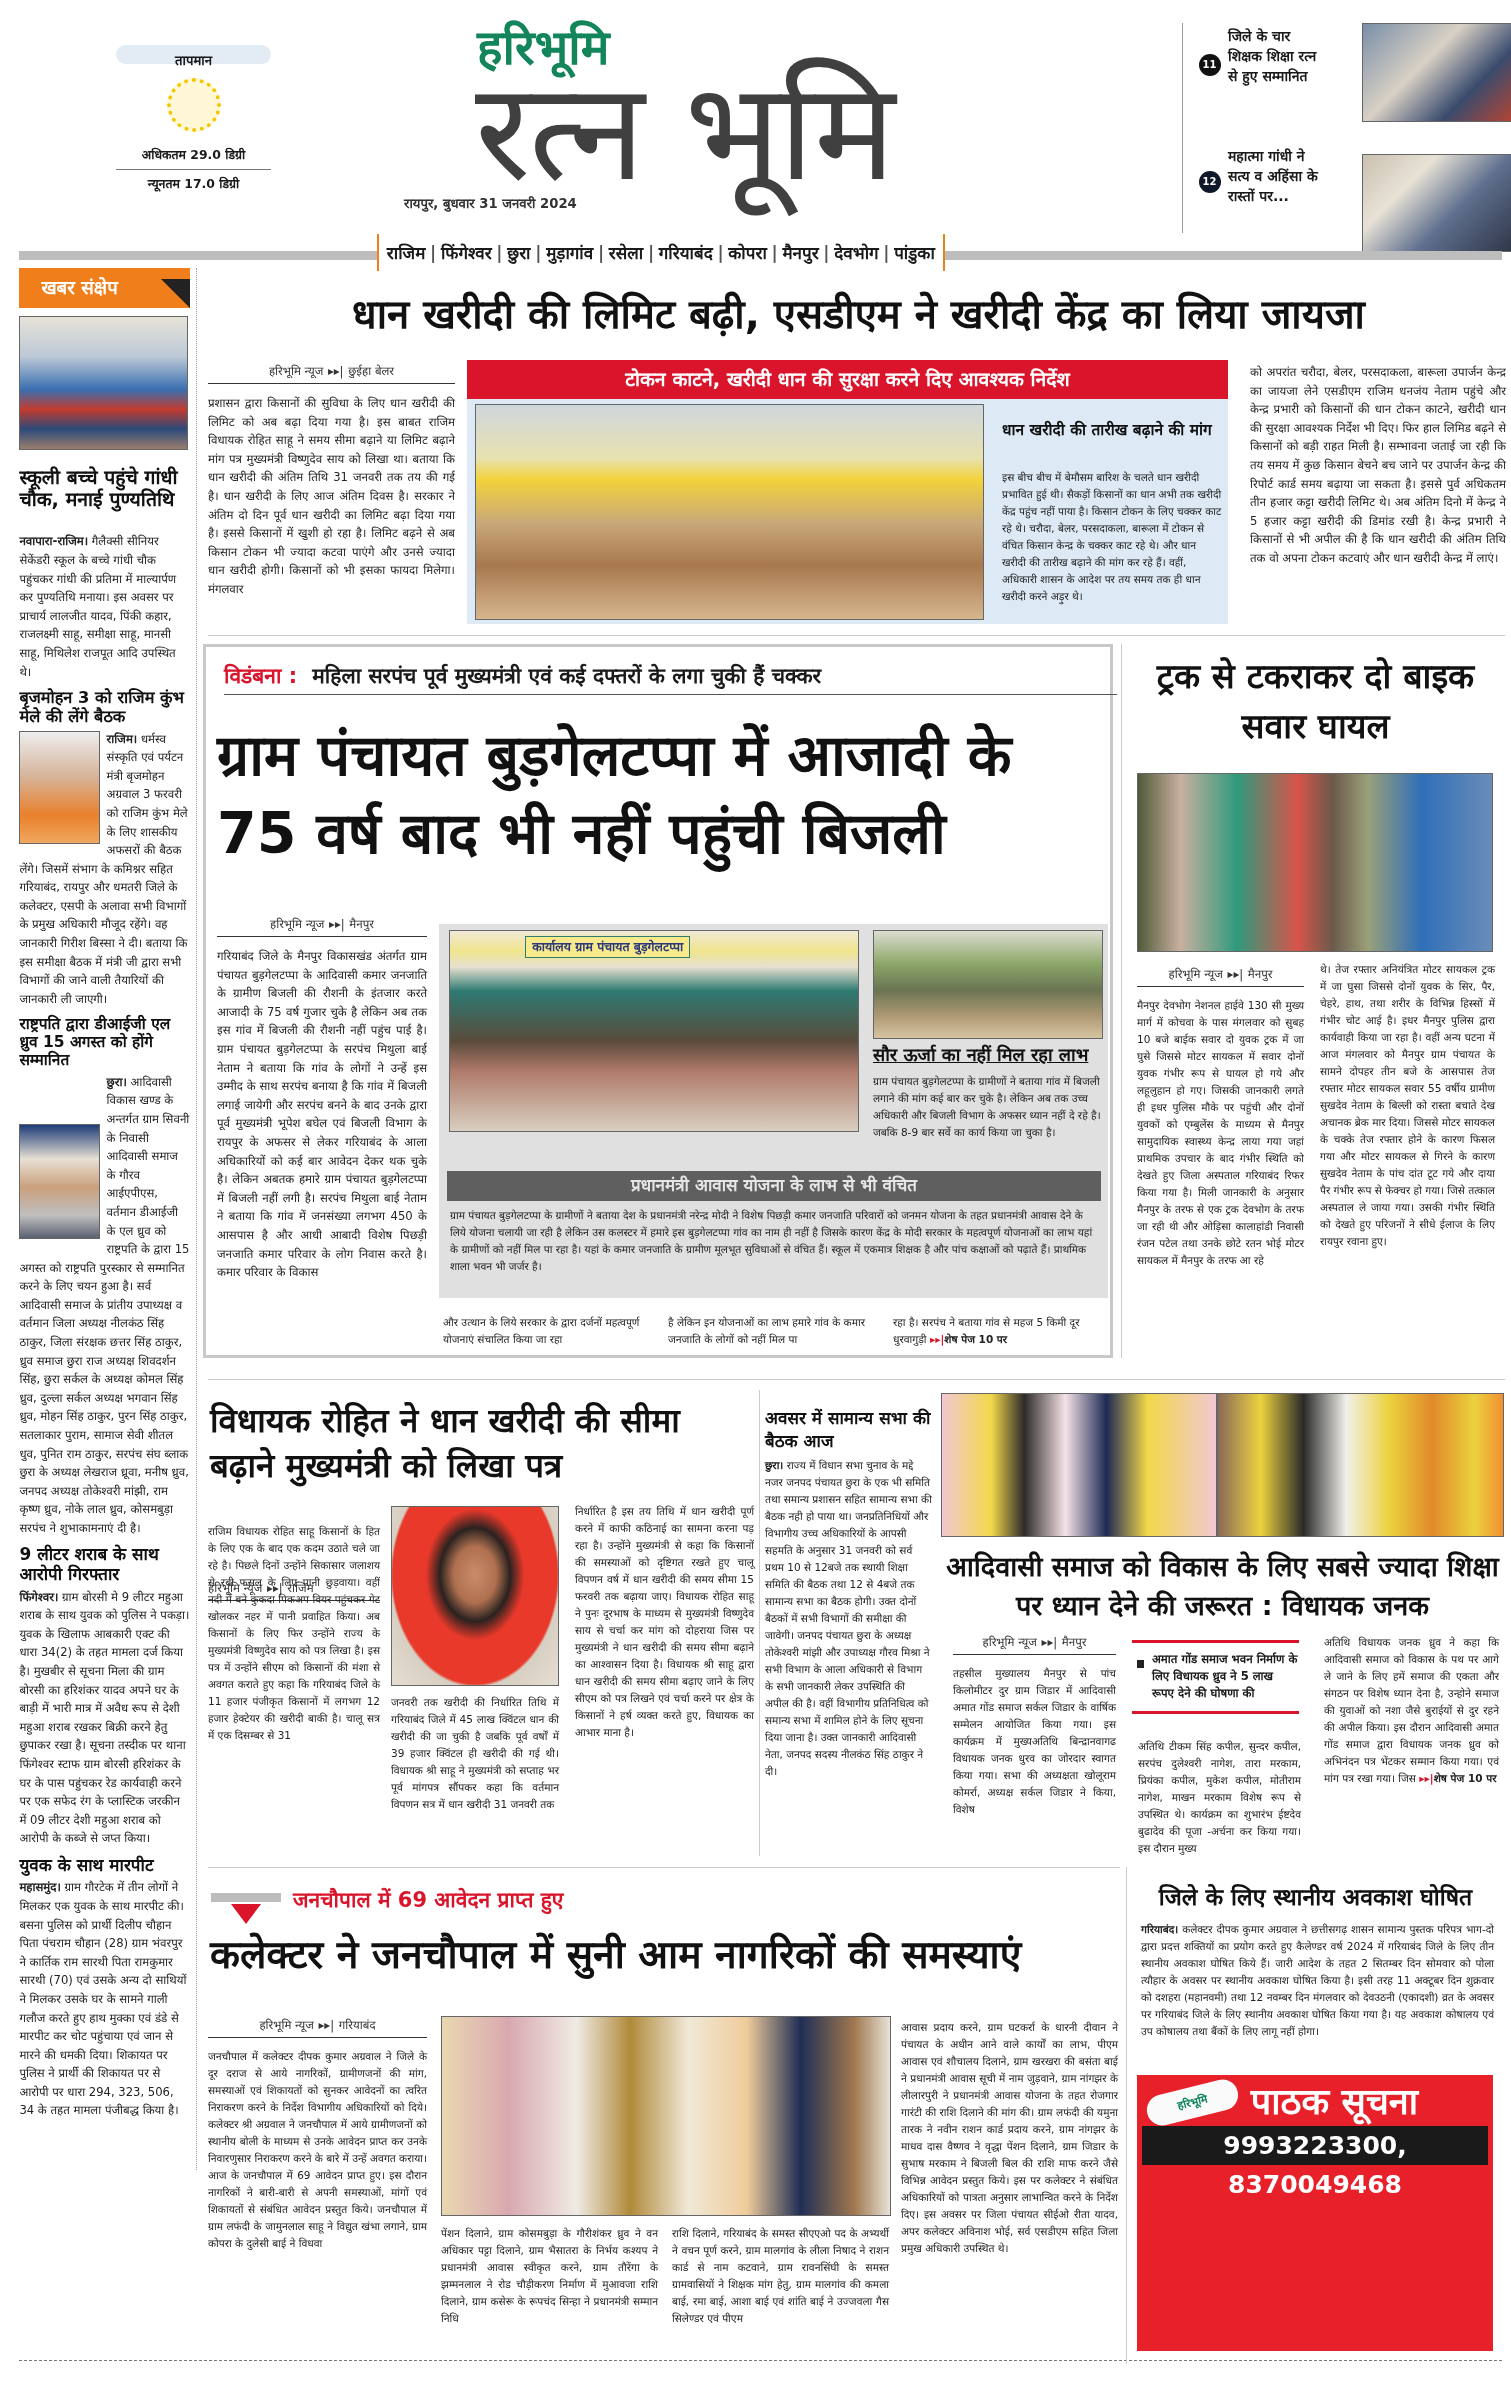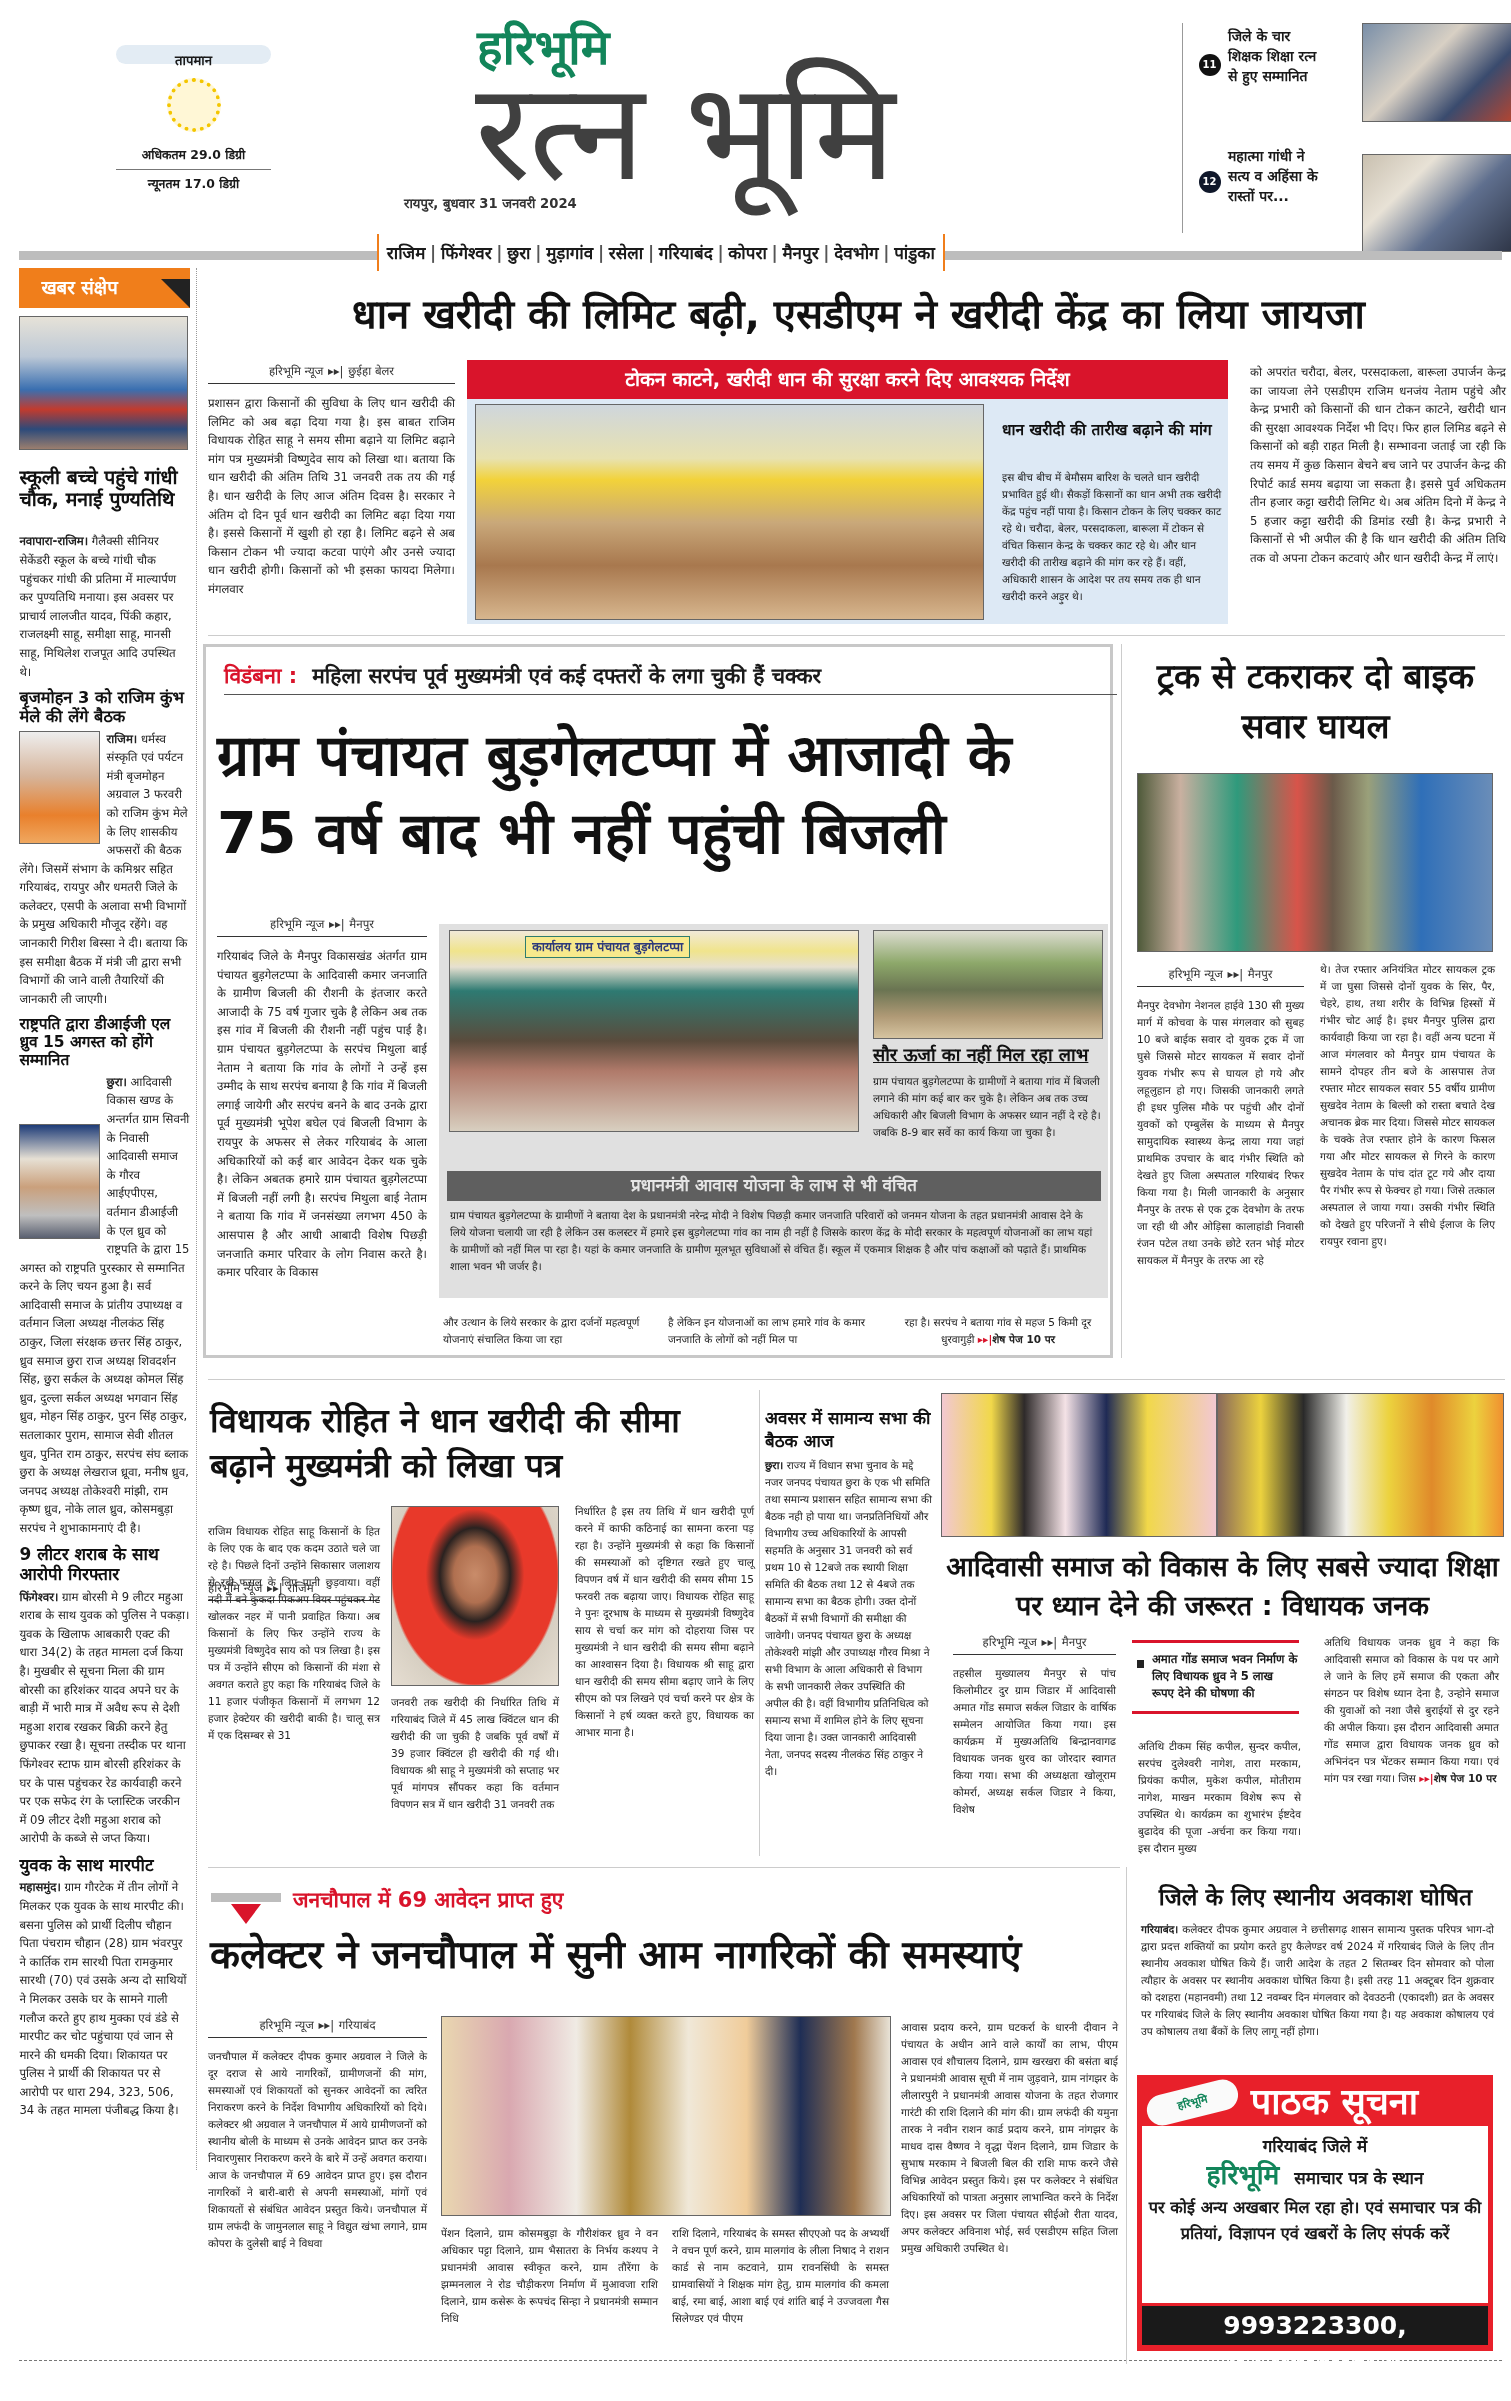--- a/index.html
+++ b/index.html
@@ -121,21 +121,21 @@
 <div class="photo" style="left:449px;top:930px;width:410px;height:202px;background:linear-gradient(180deg,#f1e9d8 0%,#f0e48c 10%,#e6e0d0 18%,#2e7a72 30%,#5a4b3c 55%,#b07a6a 70%,#d8cfc0 100%);">
   <div style="position:absolute;left:75px;top:4.7px;padding:1.6px 6.2px;background:#f7e98c;border:1.6px solid #2d7d6e;color:#2d3a7a;font-size:12.4px;font-weight:bold;">कार्यालय ग्राम पंचायत बुड़गेलटप्पा</div>
 </div>
 <div class="photo" style="left:873px;top:930px;width:230px;height:109px;background:linear-gradient(180deg,#dcdcd0 0%,#8da86a 30%,#6a7452 55%,#b09a76 80%,#d6c4a0 100%);"></div>
 <div class="abs hb" style="left:873px;top:1045px;width:230px;font-size:18px;text-decoration:underline;">सौर ऊर्जा का नहीं मिल रहा लाभ</div>
 <div class="abs txt txt-s" style="left:873px;top:1073px;width:230px;text-align:left;">ग्राम पंचायत बुड़गेलटप्पा के ग्रामीणों ने बताया गांव में बिजली लगाने की मांग कई बार कर चुके है। लेकिन अब तक उच्च अधिकारी और बिजली विभाग के अफसर ध्यान नहीं दे रहे है। जबकि 8-9 बार सर्वे का कार्य किया जा चुका है।</div>
 <div class="abs" style="left:447px;top:1171px;width:654px;height:29.5px;background:#5f5f5f;color:#e5e5e5;font-size:17px;font-weight:bold;text-align:center;line-height:29.5px;">प्रधानमंत्री आवास योजना के लाभ से भी वंचित</div>
 <div class="abs txt txt-s" style="left:450px;top:1207px;width:651px;text-align:left;">ग्राम पंचायत बुड़गेलटप्पा के ग्रामीणों ने बताया देश के प्रधानमंत्री नरेन्द्र मोदी ने विशेष पिछड़ी कमार जनजाति परिवारों को जनमन योजना के तहत प्रधानमंत्री आवास देने के लिये योजना चलायी जा रही है लेकिन उस कलस्टर में हमारे इस बुड़गेलटप्पा गांव का नाम ही नहीं है जिसके कारण केंद्र के मोदी सरकार के महत्वपूर्ण योजनाओं का लाभ यहां के ग्रामीणों को नहीं मिल पा रहा है। यहां के कमार जनजाति के ग्रामीण मूलभूत सुविधाओं से वंचित हैं। स्कूल में एकमात्र शिक्षक है और पांच कक्षाओं को पढ़ाते हैं। प्राथमिक शाला भवन भी जर्जर है।</div>
 <div class="abs txt txt-s" style="left:443px;top:1314px;width:210px;text-align:left;">और उत्थान के लिये सरकार के द्वारा दर्जनों महत्वपूर्ण योजनाएं संचालित किया जा रहा</div>
 <div class="abs txt txt-s" style="left:668px;top:1314px;width:210px;text-align:left;">है लेकिन इन योजनाओं का लाभ हमारे गांव के कमार जनजाति के लोगों को नहीं मिल पा</div>
-<div class="abs txt txt-s" style="left:893px;top:1314px;width:210px;text-align:center;"><span>रहा है। सरपंच ने बताया गांव से महज 5 किमी दूर धुरवागुड़ी</span> <span class="cont">▸▸|</span><b>शेष पेज 10 पर</b></div>
+<div class="abs txt txt-s" style="left:893px;top:1314px;width:210px;text-align:left;"><span>रहा है। सरपंच ने बताया गांव से महज 5 किमी दूर धुरवागुड़ी</span> <span class="cont">▸▸|</span><b>शेष पेज 10 पर</b></div>
 
 <div class="vsep" style="left:1121px;top:644px;height:714px;border-left:1.6px solid #ccc;"></div>
 <div class="abs hb" style="left:1137px;top:651px;width:357px;font-size:34px;text-align:center;line-height:50px;">ट्रक से टकराकर दो बाइक सवार घायल</div>
 <div class="photo" style="left:1137px;top:773px;width:356px;height:179px;background:linear-gradient(90deg,#4f5a3a 0%,#c9b0a0 12%,#2f9a7c 28%,#d8544a 45%,#6b5a4a 55%,#9aa07a 65%,#2f6fb8 80%,#6a8db8 100%);"></div>
 <div class="abs byline" style="left:1137px;top:966px;width:167px;text-align:center;"><span>हरिभूमि न्यूज</span><span class="arr">▸▸|</span><span>मैनपुर</span></div>
 <div class="abs txt txt-s" style="left:1137px;top:997px;width:167px;">मैनपुर देवभोग नेशनल हाईवे 130 सी मुख्य मार्ग में कोचवा के पास मंगलवार को सुबह 10 बजे बाईक सवार दो युवक ट्रक में जा घुसे जिससे मोटर सायकल में सवार दोनों युवक गंभीर रूप से घायल हो गये और लहूलुहान हो गए। जिसकी जानकारी लगते ही इधर पुलिस मौके पर पहुंची और दोनों युवकों को एम्बुलेंस के माध्यम से मैनपुर सामुदायिक स्वास्थ्य केन्द्र लाया गया जहां प्राथमिक उपचार के बाद गंभीर स्थिति को देखते हुए जिला अस्पताल गरियाबंद रिफर किया गया है। मिली जानकारी के अनुसार मैनपुर के तरफ से एक ट्रक देवभोग के तरफ जा रही थी और ओड़िसा कालाहांडी निवासी रंजन पटेल तथा उनके छोटे रतन भोई मोटर सायकल में मैनपुर के तरफ आ रहे</div>
 <div class="abs txt txt-s" style="left:1320px;top:961px;width:175px;">थे। तेज रफ्तार अनियंत्रित मोटर सायकल ट्रक में जा घुसा जिससे दोनों युवक के सिर, पैर, चेहरे, हाथ, तथा शरीर के विभिन्न हिस्सों में गंभीर चोट आई है। इधर मैनपुर पुलिस द्वारा कार्यवाही किया जा रहा है। वहीं अन्य घटना में आज मंगलवार को मैनपुर ग्राम पंचायत के सामने दोपहर तीन बजे के आसपास तेज रफ्तार मोटर सायकल सवार 55 वर्षीय ग्रामीण सुखदेव नेताम के बिल्ली को रास्ता बचाते देख अचानक ब्रेक मार दिया। जिससे मोटर सायकल के चक्के तेज रफ्तार होने के कारण फिसल गया और मोटर सायकल से गिरने के कारण सुखदेव नेताम के पांच दांत टूट गये और दाया पैर गंभीर रूप से फेक्चर हो गया। जिसे तत्काल अस्पताल ले जाया गया। उसकी गंभीर स्थिति को देखते हुए परिजनों ने सीधे ईलाज के लिए रायपुर रवाना हुए।</div>
 
 <div class="hsep" style="left:208px;top:1379px;width:1297px;border-top:1.6px solid #ccc;"></div>
 <div class="abs hb" style="left:210px;top:1398px;width:543px;font-size:33px;line-height:45px;">विधायक रोहित ने धान खरीदी की सीमा बढ़ाने मुख्यमंत्री को लिखा पत्र</div>
@@ -175,20 +175,15 @@
 
 <div class="vsep" style="left:1126px;top:1867px;height:497px;border-left:1.6px solid #ccc;"></div>
 <div class="abs hb" style="left:1141px;top:1884px;width:349px;font-size:23px;text-align:center;">जिले के लिए स्थानीय अवकाश घोषित</div>
 <div class="abs txt txt-s" style="left:1141px;top:1921px;width:353px;"><b>गरियाबंद।</b> <span>कलेक्टर दीपक कुमार अग्रवाल ने छत्तीसगढ़ शासन सामान्य पुस्तक परिपत्र भाग-दो द्वारा प्रदत्त शक्तियों का प्रयोग करते हुए कैलेण्डर वर्ष 2024 में गरियाबंद जिले के लिए तीन स्थानीय अवकाश घोषित किये हैं। जारी आदेश के तहत 2 सितम्बर दिन सोमवार को पोला त्यौहार के अवसर पर स्थानीय अवकाश घोषित किया है। इसी तरह 11 अक्टूबर दिन शुक्रवार को दशहरा (महानवमी) तथा 12 नवम्बर दिन मंगलवार को देवउठनी (एकादशी) व्रत के अवसर पर गरियाबंद जिले के लिए स्थानीय अवकाश घोषित किया गया है। यह अवकाश कोषालय एवं उप कोषालय तथा बैंकों के लिए लागू नहीं होगा।</span></div>
 
 <div class="abs" style="left:1137px;top:2075px;width:356px;height:276px;background:#e8202a;padding:4.7px;">
   <div style="height:43px;position:relative;">
     <div style="position:absolute;left:4.7px;top:7.8px;width:93px;height:31px;background:#fafafa;border-radius:15.5px;transform:rotate(-14deg);color:#12855a;font-weight:bold;font-size:11px;text-align:center;line-height:31px;">हरिभूमि</div>
     <div style="position:absolute;left:109px;top:0;font-size:36px;font-weight:bold;color:#fff;line-height:43px;">पाठक सूचना</div>
   </div>
-  <div style="background:#fff;height:177px;margin-top:3.1px;text-align:center;padding:7.8px 6.2px;">
-    <div style="font-size:17px;font-weight:bold;line-height:25px;">गरियाबंद जिले में</div>
-    <div style="line-height:31px;"><span style="font-size:26.4px;font-weight:bold;color:#12855a;">हरिभूमि</span> <span style="font-size:17px;font-weight:bold;margin-left:11px;">समाचार पत्र के स्थान</span></div>
-    <div style="font-size:16.3px;font-weight:bold;line-height:26px;">पर कोई अन्य अखबार मिल रहा हो। एवं समाचार पत्र की प्रतियां, विज्ञापन एवं खबरों के लिए संपर्क करें</div>
-  </div>
   <div style="background:#1a1a1a;color:#fff;font-size:25px;font-weight:bold;text-align:center;height:39px;line-height:39px;margin-top:3.1px;">9993223300, 8370049468</div>
 </div>
 
 
 </body></html>

